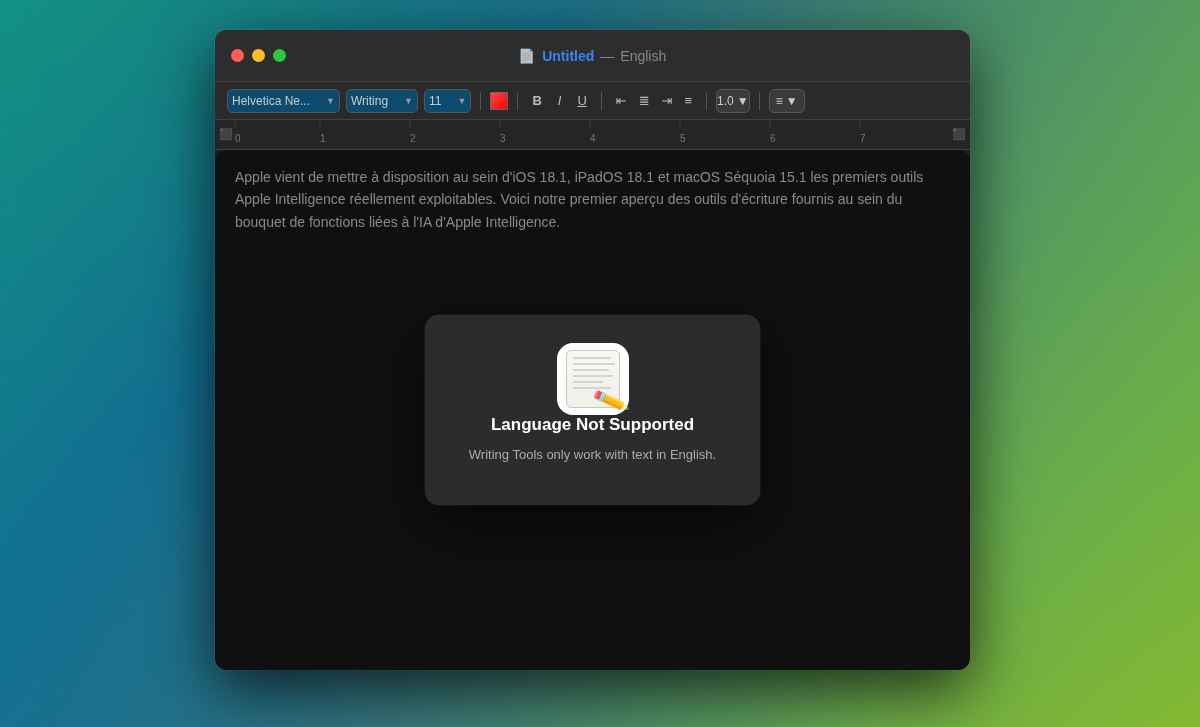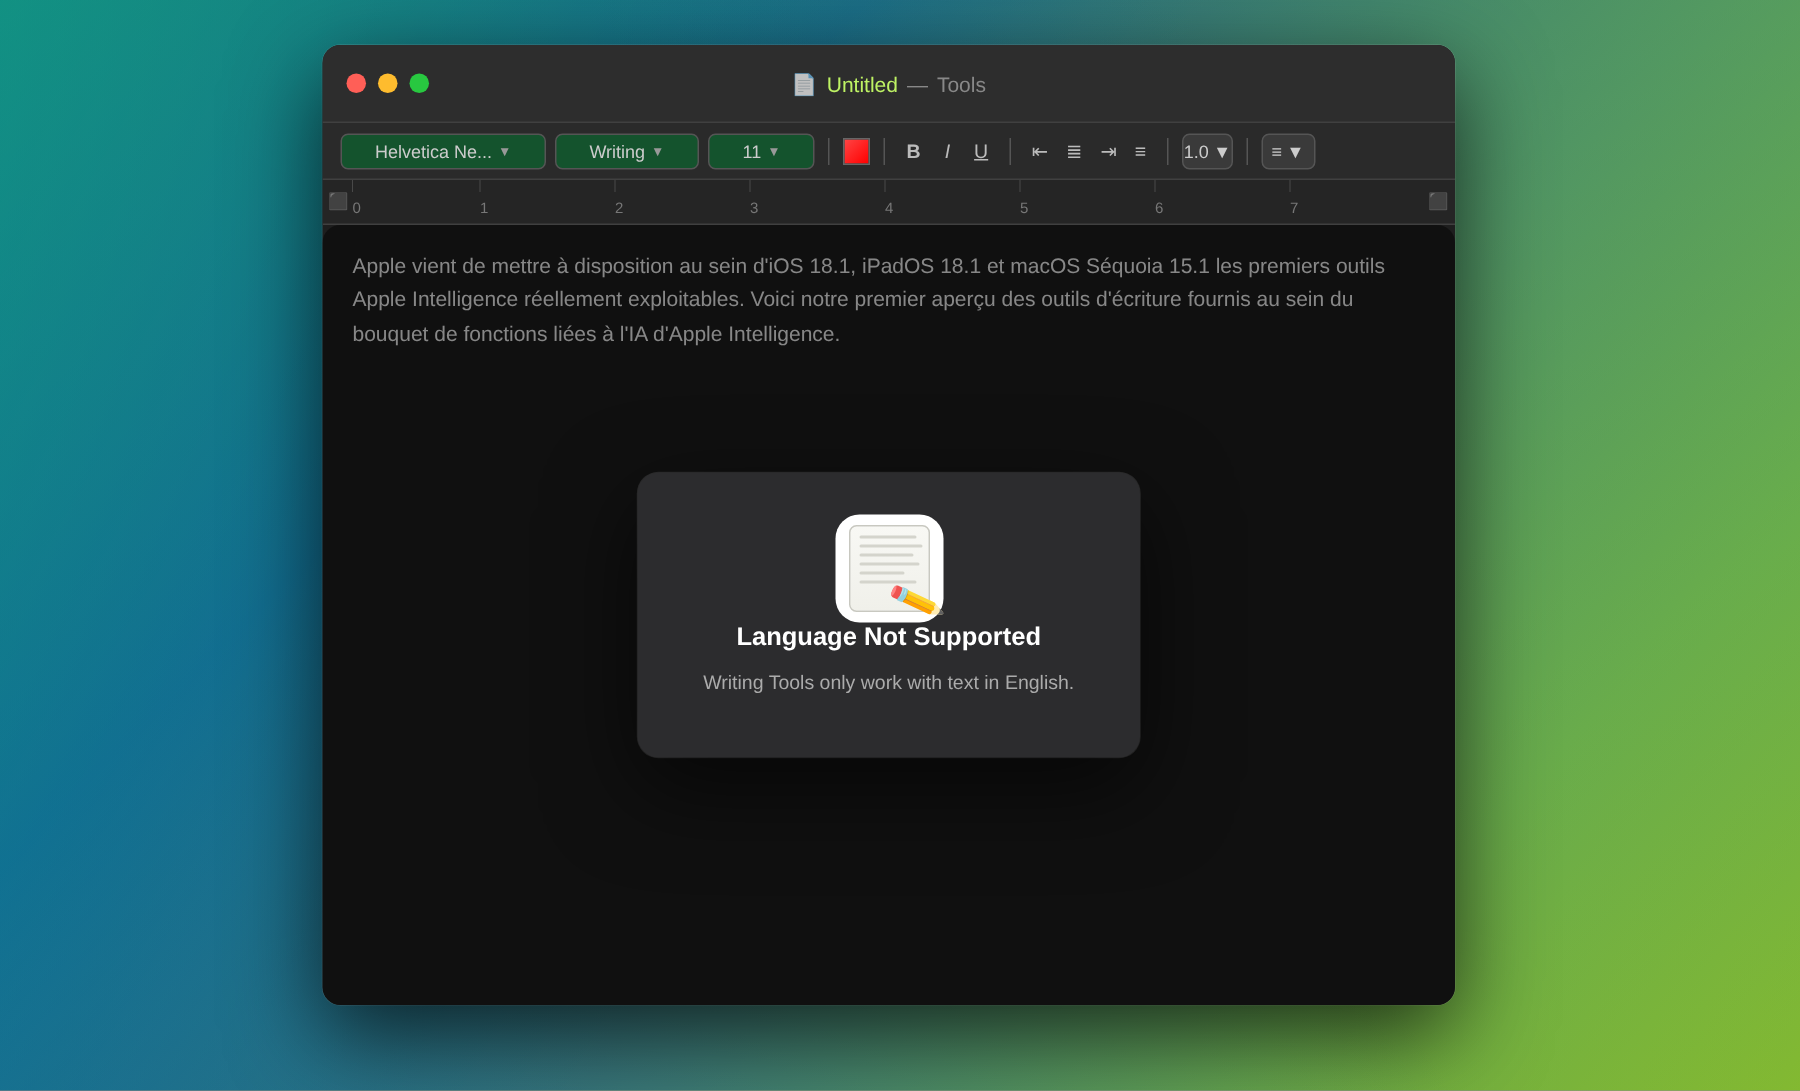--- a/index.html
+++ b/index.html
@@ -78,22 +78,22 @@
       color: #c0c0c0;
       font-size: 14px;
     }
 
     .title-icon {
       font-size: 14px;
       opacity: 0.7;
     }
 
     .title-name {
-      font-weight: 400;
-      color: #bef264;
+      font-weight: 700;
+      color: #3b82f6;
     }
 
     .title-separator {
       color: #888;
     }
 
     .title-edited {
       color: #888;
       font-weight: 400;
     }
@@ -104,30 +104,30 @@
       background: #2a2a2a;
       border-bottom: 1px solid #404040;
       display: flex;
       align-items: center;
       padding: 0 12px;
       gap: 6px;
       flex-shrink: 0;
     }
 
     .toolbar-select {
-      background: #14532d;
+      background: #0c4a6e;
       border: 1px solid #555;
       border-radius: 5px;
       color: #ccc;
       font-size: 12px;
-      padding: 3px 22px;
+      padding: 3px 4px;
       height: 24px;
       display: flex;
       align-items: center;
-      gap: 4px;
+      gap: 16px;
       cursor: pointer;
       white-space: nowrap;
     }
 
     .toolbar-select .chevron {
       font-size: 9px;
       color: #999;
     }
 
     .toolbar-divider {
@@ -320,21 +320,21 @@
   <div class="title-bar">
     <div class="window-controls">
       <button class="window-btn btn-close"></button>
       <button class="window-btn btn-minimize"></button>
       <button class="window-btn btn-maximize"></button>
     </div>
     <div class="title-area">
       <span class="title-icon">📄</span>
       <span class="title-name">Untitled</span>
       <span class="title-separator">—</span>
-      <span class="title-edited">Tools</span>
+      <span class="title-edited">English</span>
     </div>
   </div>
 
   <div class="toolbar">
     <div class="toolbar-select">
       <span>Helvetica Ne...</span>
       <span class="chevron">▼</span>
     </div>
     <div class="toolbar-select">
       <span>Writing</span>

